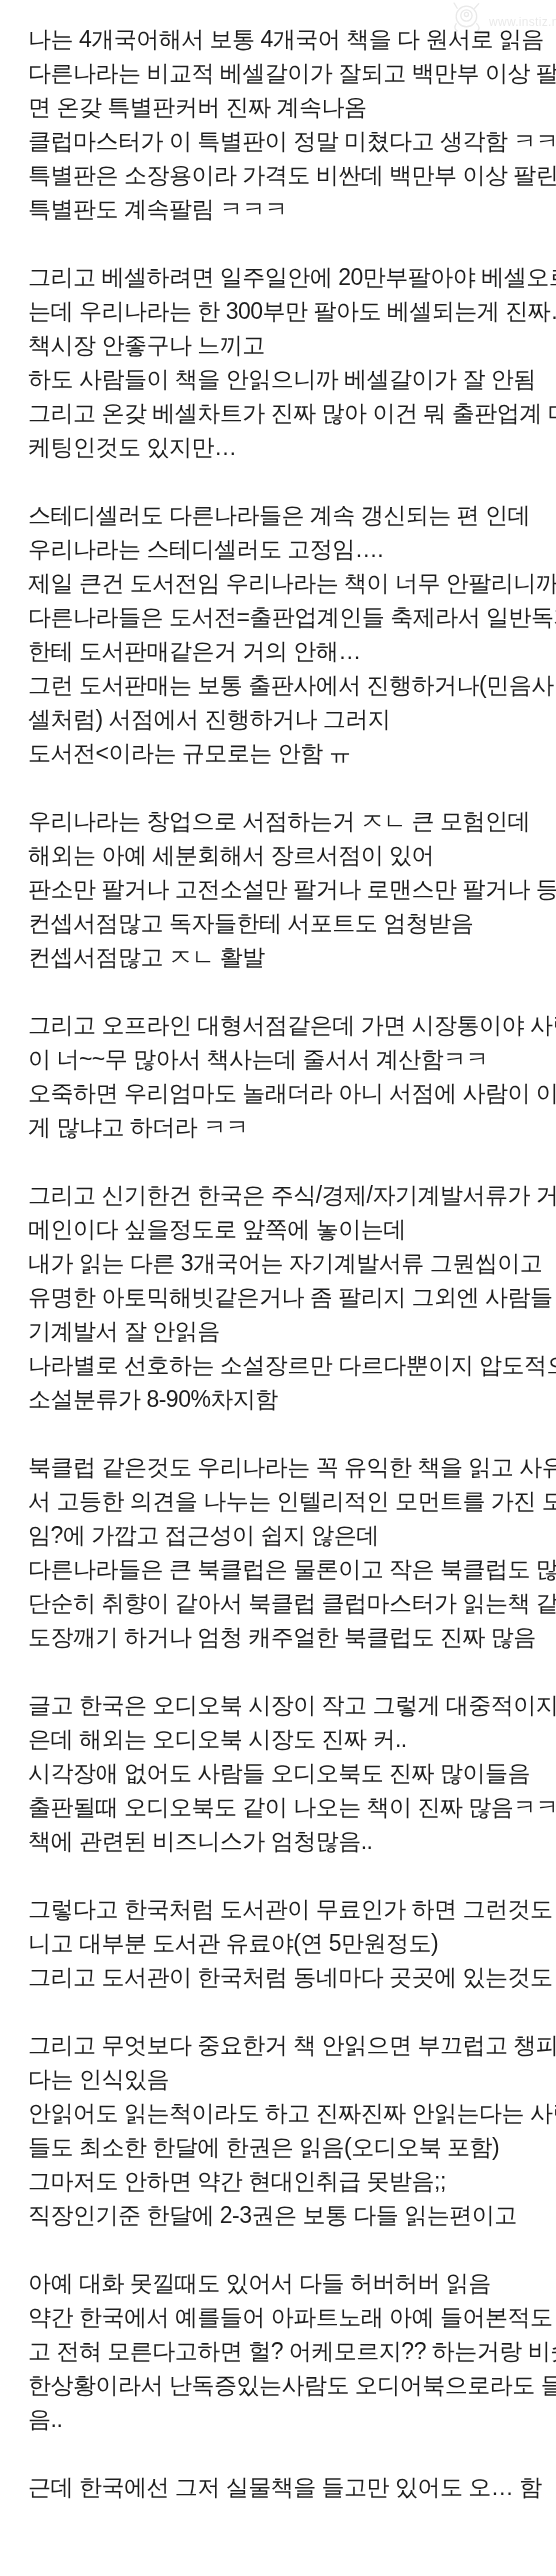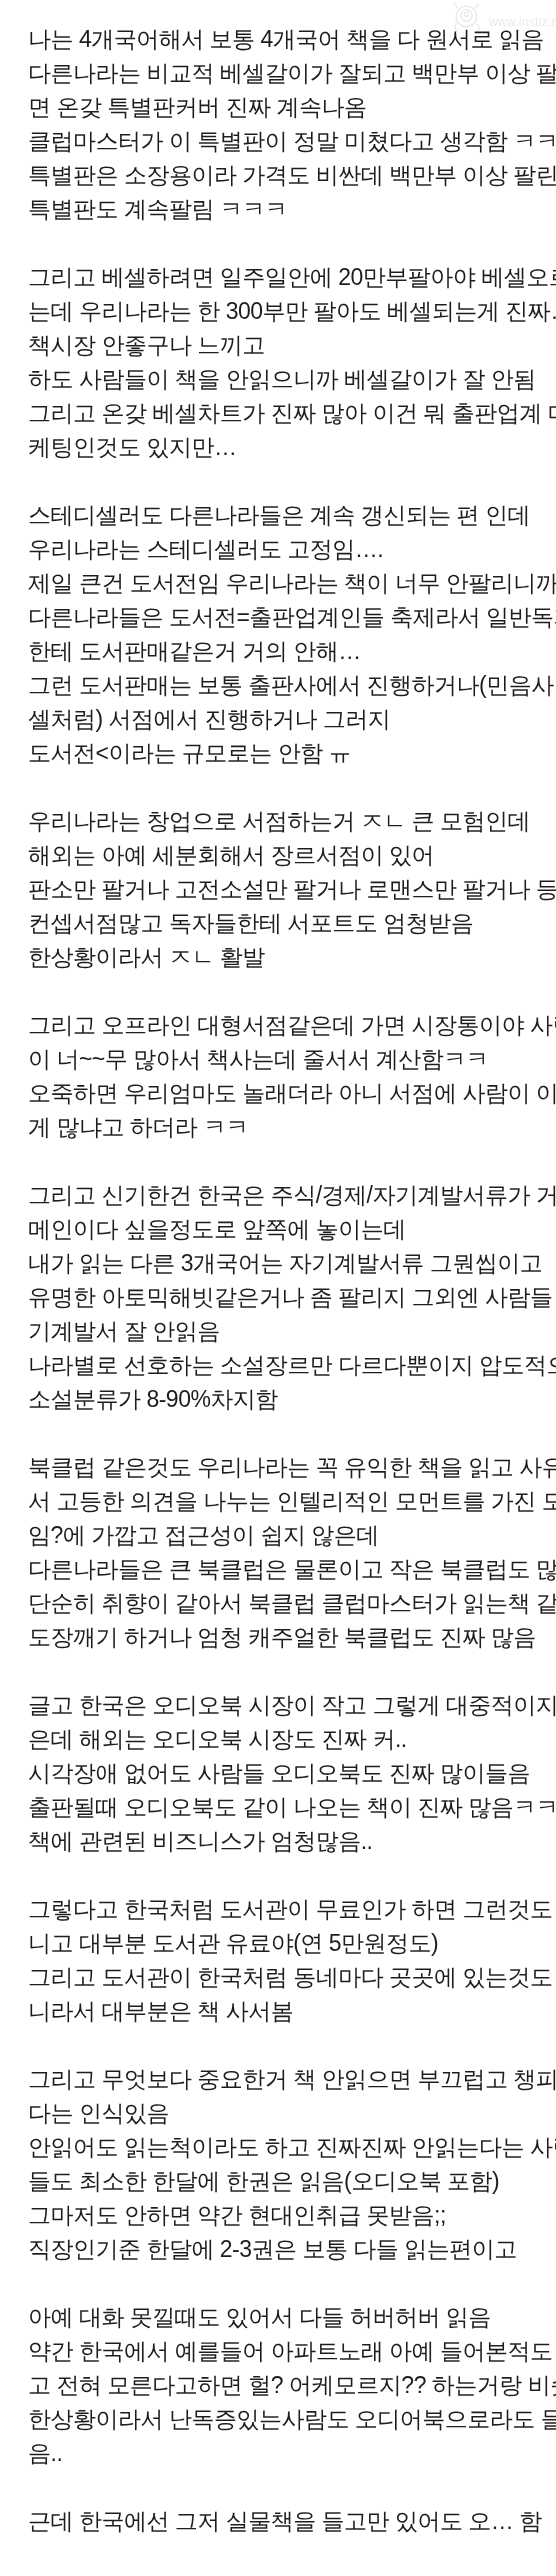--- a/index.html
+++ b/index.html
@@ -100,21 +100,21 @@
         <div class="line">한테 도서판매같은거 거의 안해…</div>
         <div class="line">그런 도서판매는 보통 출판사에서 진행하거나(민음사 팸</div>
         <div class="line">셀처럼) 서점에서 진행하거나 그러지</div>
         <div class="line">도서전&lt;이라는 규모로는 안함 ㅠ</div>
       </div>
       <div class="para">
         <div class="line">우리나라는 창업으로 서점하는거 ㅈㄴ 큰 모험인데</div>
         <div class="line">해외는 아예 세분회해서 장르서점이 있어</div>
         <div class="line">판소만 팔거나 고전소설만 팔거나 로맨스만 팔거나 등등</div>
         <div class="line">컨셉서점많고 독자들한테 서포트도 엄청받음</div>
-        <div class="line">한상황이라서 ㅈㄴ 활발</div>
+        <div class="line">컨셉서점많고 ㅈㄴ 활발</div>
       </div>
       <div class="para">
         <div class="line">그리고 오프라인 대형서점같은데 가면 시장통이야 사람</div>
         <div class="line">이 너~~무 많아서 책사는데 줄서서 계산함ㅋㅋ</div>
         <div class="line">오죽하면 우리엄마도 놀래더라 아니 서점에 사람이 이렇</div>
         <div class="line">게 많냐고 하더라 ㅋㅋ</div>
       </div>
       <div class="para">
         <div class="line">그리고 신기한건 한국은 주식/경제/자기계발서류가 거의</div>
         <div class="line">메인이다 싶을정도로 앞쪽에 놓이는데</div>
@@ -136,21 +136,20 @@
         <div class="line">글고 한국은 오디오북 시장이 작고 그렇게 대중적이지 않</div>
         <div class="line">은데 해외는 오디오북 시장도 진짜 커..</div>
         <div class="line">시각장애 없어도 사람들 오디오북도 진짜 많이들음</div>
         <div class="line">출판될때 오디오북도 같이 나오는 책이 진짜 많음ㅋㅋ</div>
         <div class="line">책에 관련된 비즈니스가 엄청많음..</div>
       </div>
       <div class="para">
         <div class="line">그렇다고 한국처럼 도서관이 무료인가 하면 그런것도 아</div>
         <div class="line">니고 대부분 도서관 유료야(연 5만원정도)</div>
         <div class="line">그리고 도서관이 한국처럼 동네마다 곳곳에 있는것도 아</div>
-        <div class="line">니라서 대부분은 책 사서봄</div>
       </div>
       <div class="para">
         <div class="line">그리고 무엇보다 중요한거 책 안읽으면 부끄럽고 챙피하</div>
         <div class="line">다는 인식있음</div>
         <div class="line">안읽어도 읽는척이라도 하고 진짜진짜 안읽는다는 사람</div>
         <div class="line">들도 최소한 한달에 한권은 읽음(오디오북 포함)</div>
         <div class="line">그마저도 안하면 약간 현대인취급 못받음;;</div>
         <div class="line">직장인기준 한달에 2-3권은 보통 다들 읽는편이고</div>
       </div>
       <div class="para">

